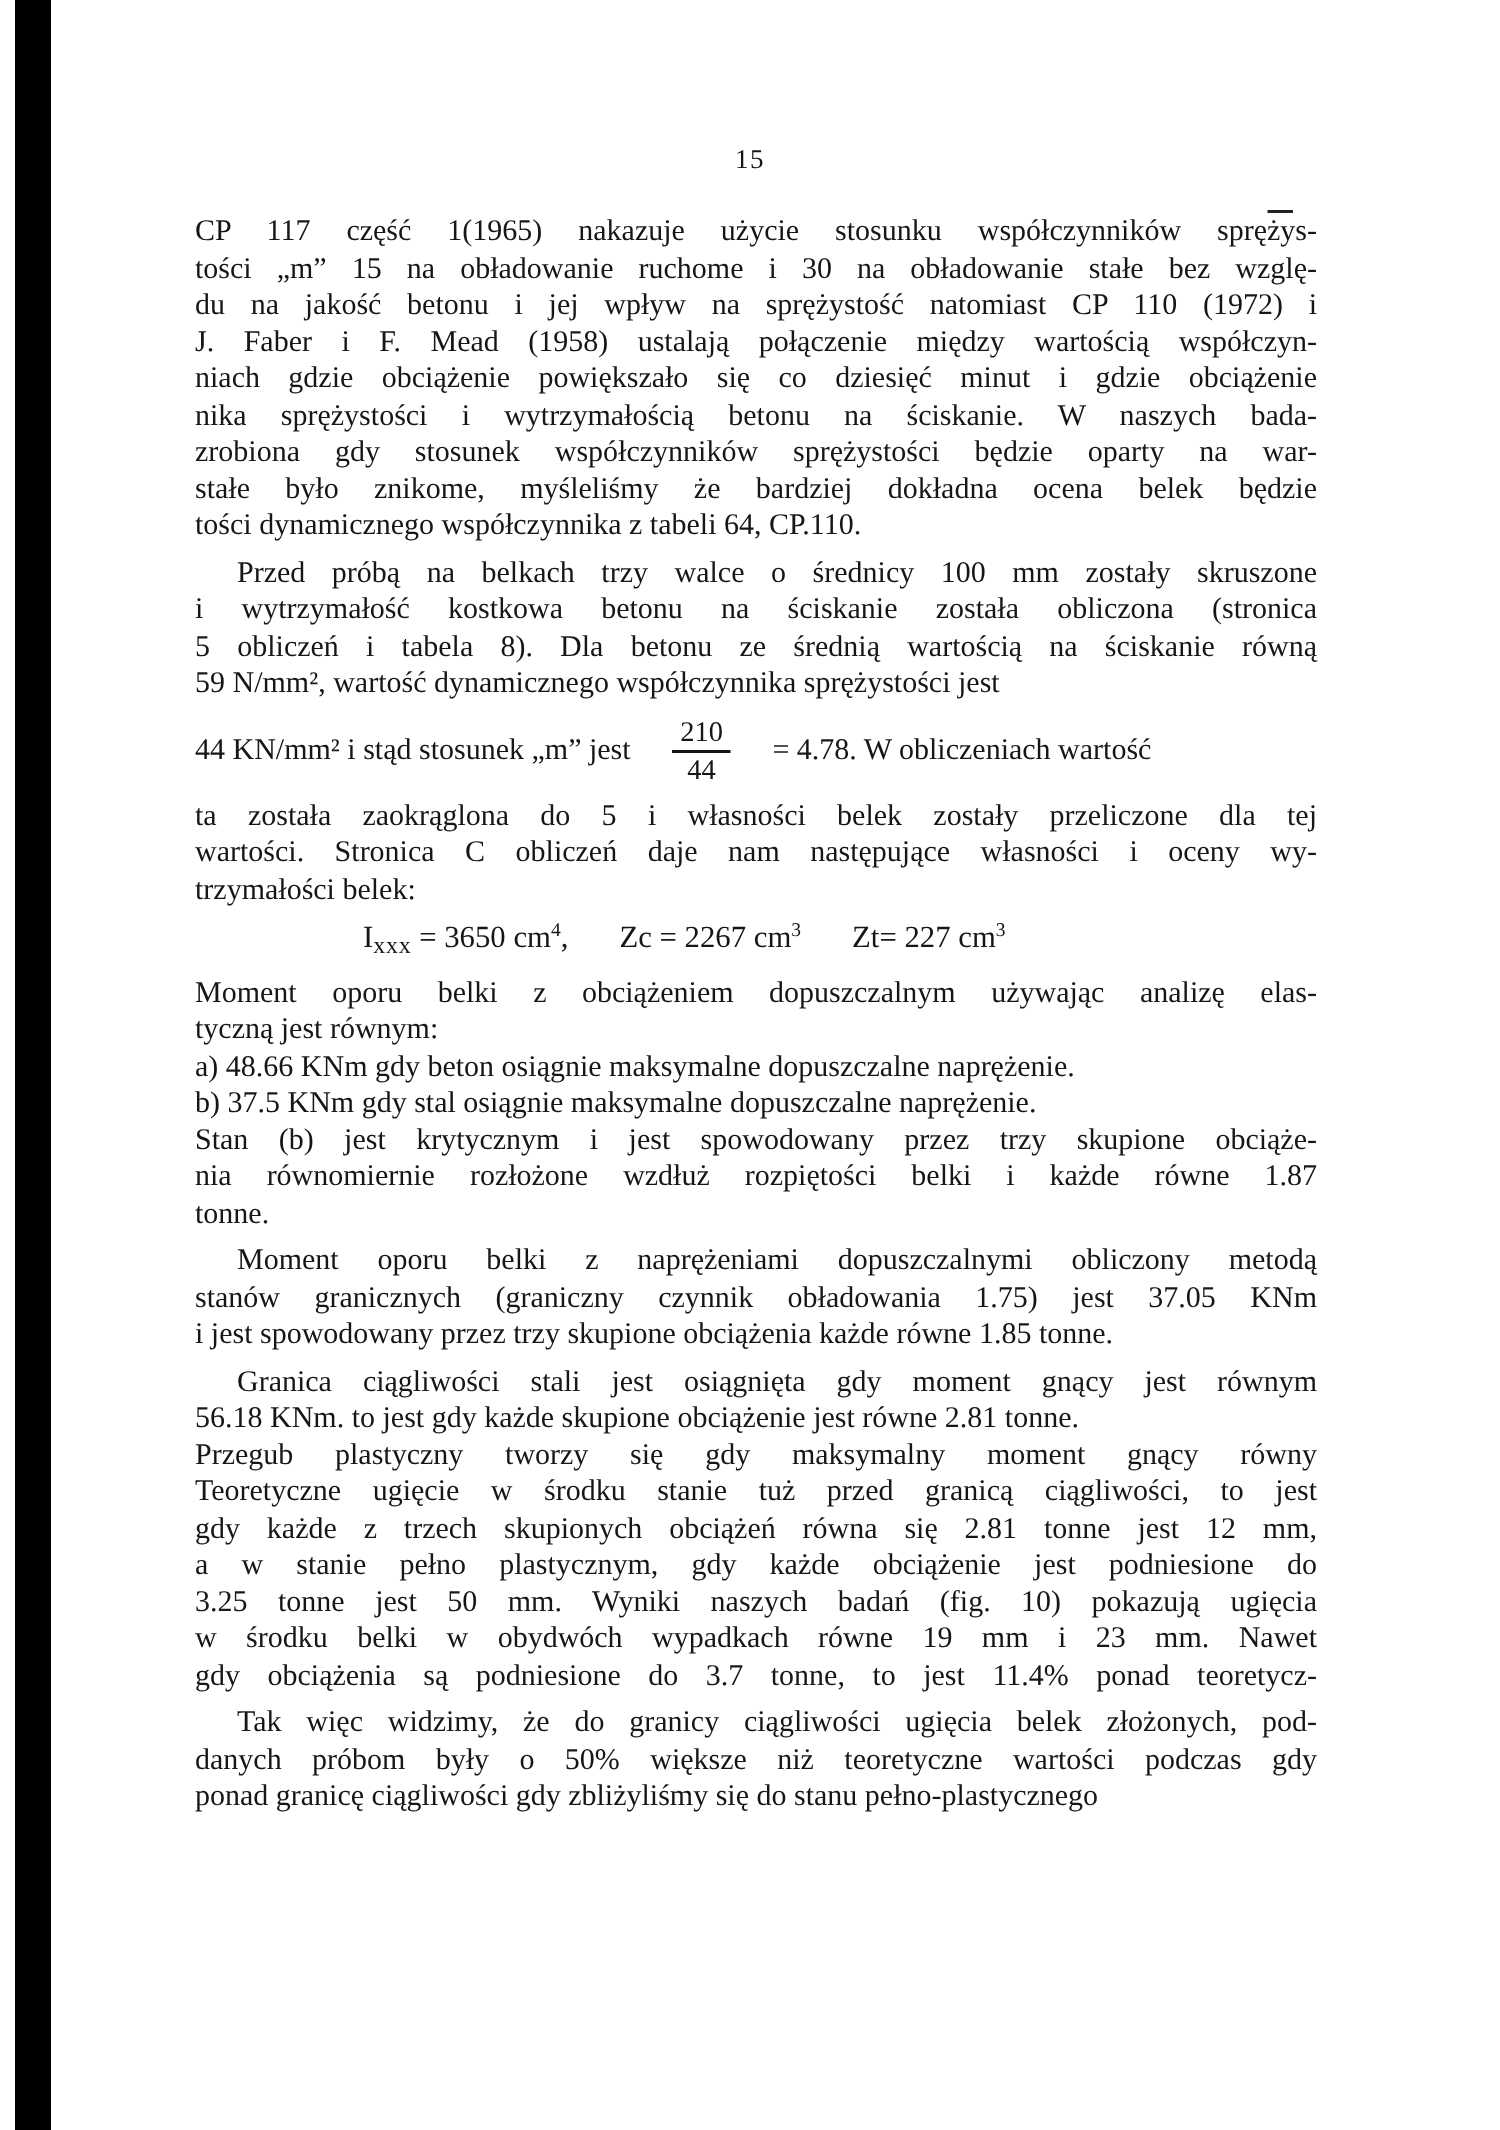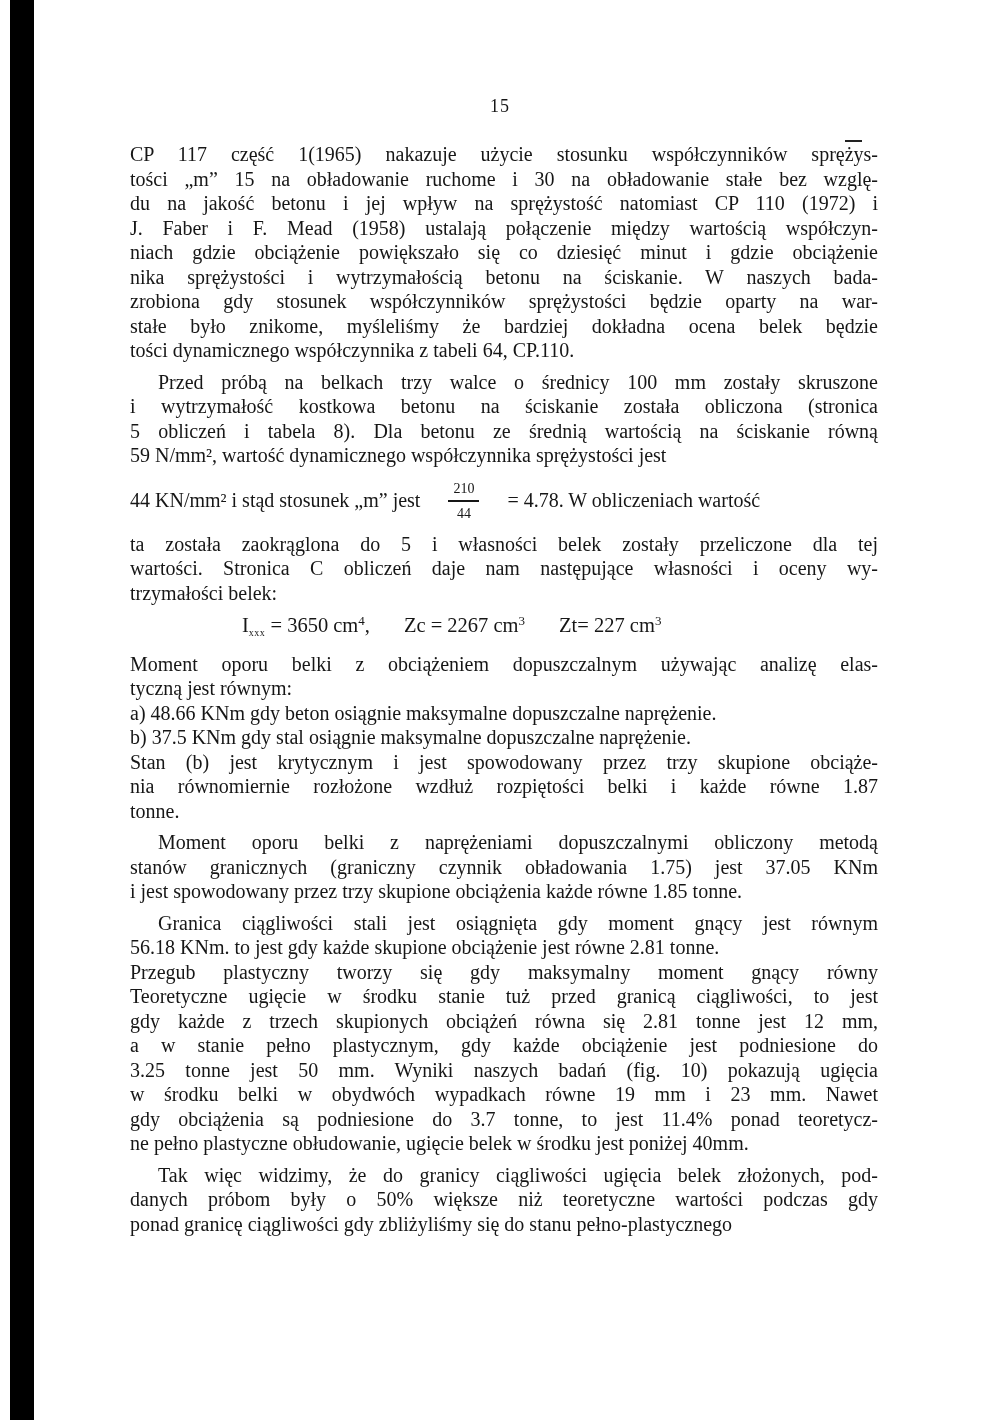--- a/index.html
+++ b/index.html
@@ -55,34 +55,34 @@
     align-items: center;
     gap: 26px;
     margin: 10px 0 8px 0;
     font-size: 20px;
   }
   .frac {
     display: inline-flex;
     flex-direction: column;
     align-items: center;
     line-height: 21px;
-    font-size: 14px;
+    font-size: 19px;
     margin: 0 2px;
   }
   .frac .num { border-bottom: 2px solid #161616; padding: 0 5px 1px 5px; }
   .frac .den { padding-top: 1px; }
   .equation {
     margin: 8px 0 10px 0;
     padding-left: 112px;
     font-size: 20.5px;
     white-space: nowrap;
   }
   .equation .term { margin-right: 34px; }
   .equation .term:last-child { margin-right: 0; }
-  .eq-sub { font-size: 10px; position: relative; top: 4px; letter-spacing: 0.5px; }
+  .eq-sub { font-size: 16px; position: relative; top: 4px; letter-spacing: 0.5px; }
   .eq-sup { font-size: 13px; position: relative; top: -7px; }
 </style>
 </head>
 <body>
 
 <div class="page" style="background: rgb(255, 255, 255); color: rgb(22, 22, 22);">
   <div class="scan-bar" style="background: rgb(0, 0, 0);"></div>
   <div class="artifact-dash"></div>
   <div class="page-number">15</div>
   <div class="text-block" id="content">
@@ -134,21 +134,20 @@
       <div class="para indented">
         <div class="line j first-indent">Granica ciągliwości stali jest osiągnięta gdy moment gnący jest równym</div>
         <div class="line">56.18 KNm. to jest gdy każde skupione obciążenie jest równe 2.81 tonne.</div>
         <div class="line j">Przegub plastyczny tworzy się gdy maksymalny moment gnący równy</div>
         <div class="line j">Teoretyczne ugięcie w środku stanie tuż przed granicą ciągliwości, to jest</div>
         <div class="line j">gdy każde z trzech skupionych obciążeń równa się 2.81 tonne jest 12 mm,</div>
         <div class="line j">a w stanie pełno plastycznym, gdy każde obciążenie jest podniesione do</div>
         <div class="line j">3.25 tonne jest 50 mm. Wyniki naszych badań (fig. 10) pokazują ugięcia</div>
         <div class="line j">w środku belki w obydwóch wypadkach równe 19 mm i 23 mm. Nawet</div>
         <div class="line j">gdy obciążenia są podniesione do 3.7 tonne, to jest 11.4% ponad teoretycz-</div>
-        <div class="line">ne pełno plastyczne obłudowanie, ugięcie belek w środku jest poniżej 40mm.</div>
       </div>
       <div class="para indented">
         <div class="line j first-indent">Tak więc widzimy, że do granicy ciągliwości ugięcia belek złożonych, pod-</div>
         <div class="line j">danych próbom były o 50% większe niż teoretyczne wartości podczas gdy</div>
         <div class="line">ponad granicę ciągliwości gdy zbliżyliśmy się do stanu pełno-plastycznego</div>
       </div>
     </div>
 </div>
 
 </body></html>

